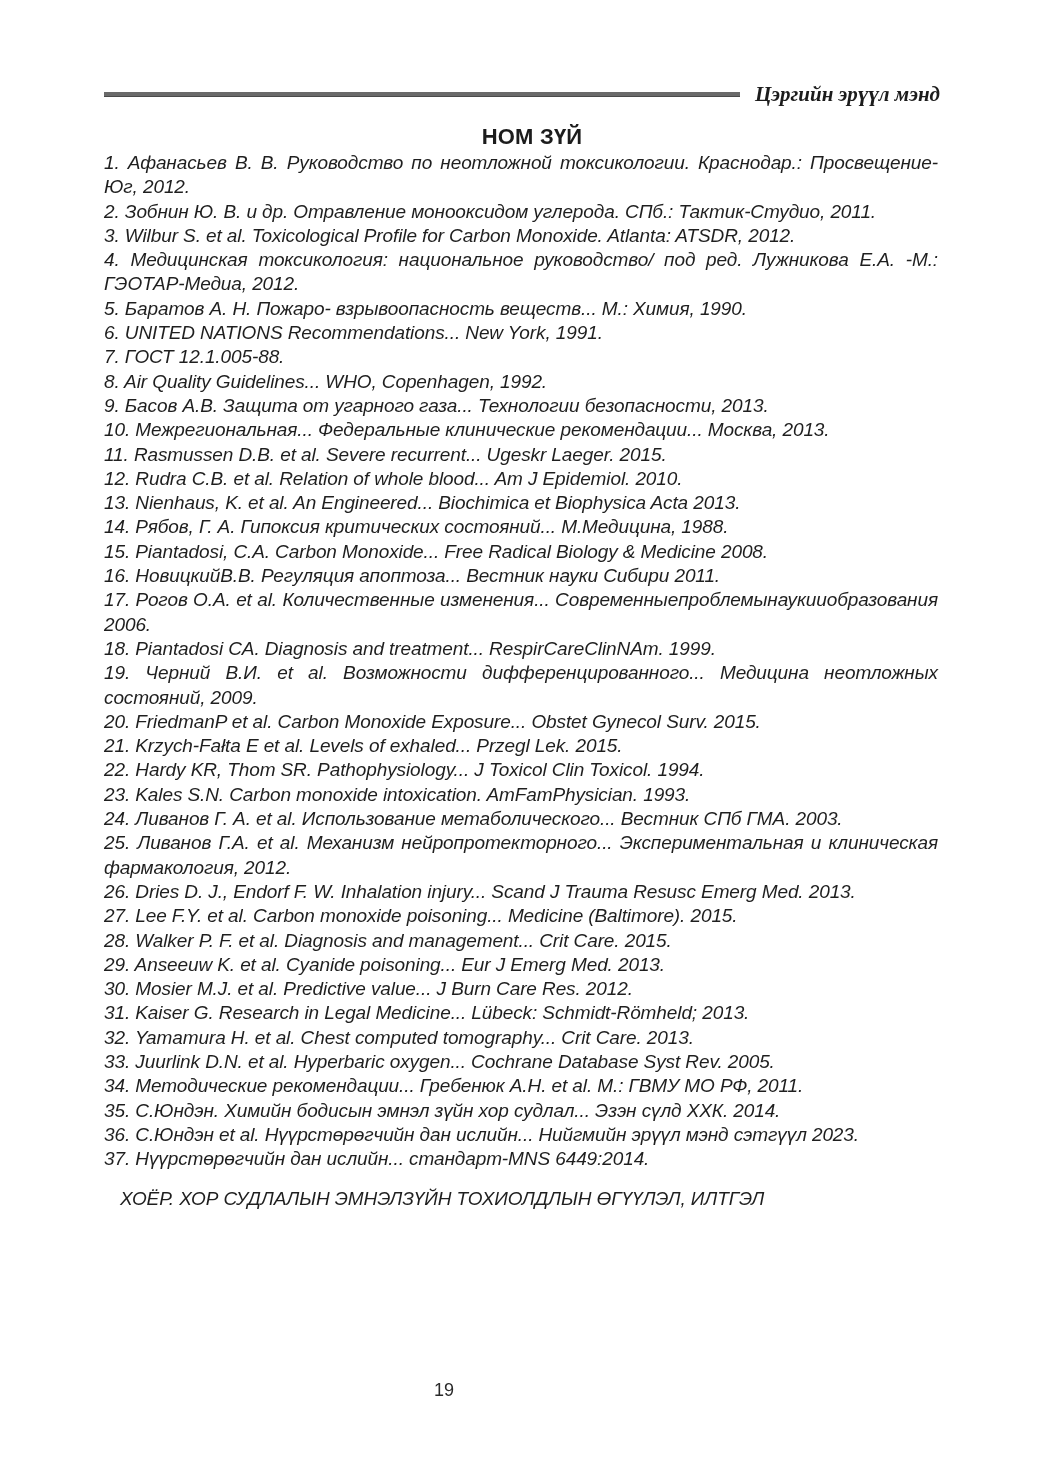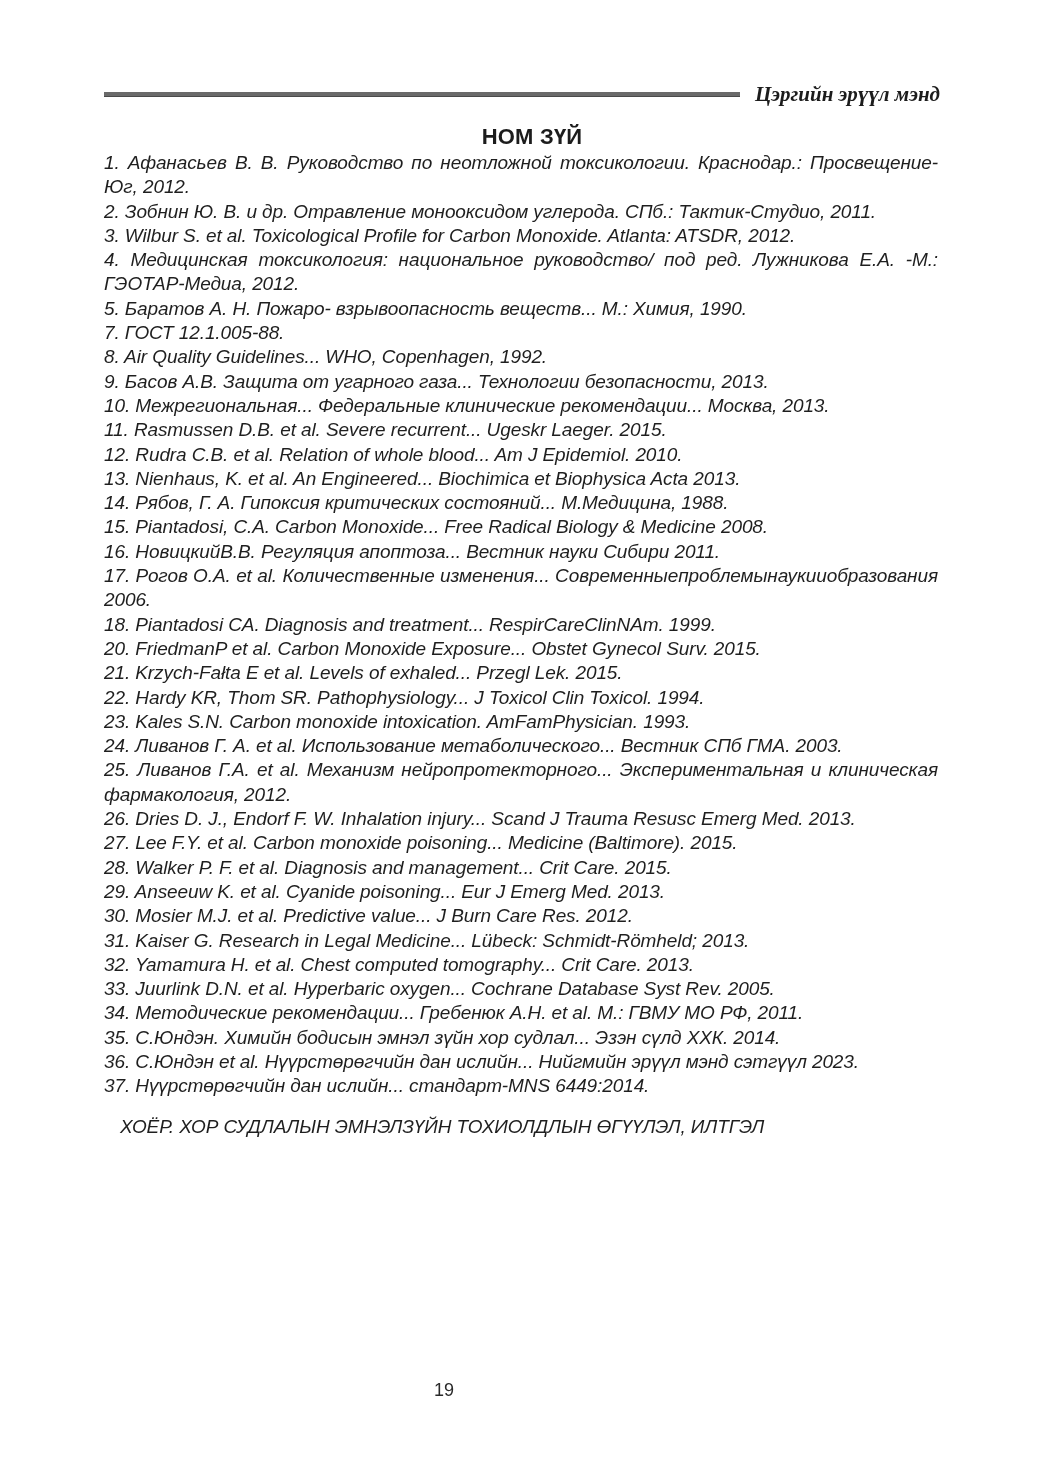--- a/index.html
+++ b/index.html
@@ -100,20 +100,21 @@
         <p class="ref">1. Афанасьев В. В. Руководство по неотложной токсикологии. Краснодар.: Просвещение-Юг, 2012.</p>
 
         <p class="ref">2. Зобнин Ю. В. и др. Отравление монооксидом углерода. СПб.: Тактик-Студио, 2011.</p>
 
         <p class="ref">3. Wilbur S. et al. Toxicological Profile for Carbon Monoxide. Atlanta: ATSDR, 2012.</p>
 
         <p class="ref">4. Медицинская токсикология: национальное руководство/ под ред. Лужникова Е.А. -М.: ГЭОТАР-Медиа, 2012.</p>
 
         <p class="ref">5. Баратов А. Н. Пожаро- взрывоопасность веществ... М.: Химия, 1990.</p>
 
+        <p class="ref">6. UNITED NATIONS Recommendations... New York, 1991.</p>
 
         <p class="ref">7. ГОСТ 12.1.005-88.</p>
 
         <p class="ref">8. Air Quality Guidelines... WHO, Copenhagen, 1992.</p>
 
         <p class="ref">9. Басов А.В. Защита от угарного газа... Технологии безопасности, 2013.</p>
 
         <p class="ref">10. Межрегиональная... Федеральные клинические рекомендации... Москва, 2013.</p>
 
         <p class="ref">11. Rasmussen D.B. et al. Severe recurrent... Ugeskr Laeger. 2015.</p>
@@ -125,20 +126,21 @@
         <p class="ref">14. Рябов, Г. А. Гипоксия критических состояний... М.Медицина, 1988.</p>
 
         <p class="ref">15. Piantadosi, C.A. Carbon Monoxide... Free Radical Biology &amp; Medicine 2008.</p>
 
         <p class="ref">16. НовицкийВ.В. Регуляция апоптоза... Вестник науки Сибири 2011.</p>
 
         <p class="ref">17. Рогов О.А. et al. Количественные изменения... Современныепроблемынаукииобразования 2006.</p>
 
         <p class="ref">18. Piantadosi CA. Diagnosis and treatment... RespirCareClinNAm. 1999.</p>
 
+        <p class="ref">19. Черний В.И. et al. Возможности дифференцированного... Медицина неотложных состояний, 2009.</p>
 
         <p class="ref">20. FriedmanP et al. Carbon Monoxide Exposure... Obstet Gynecol Surv. 2015.</p>
 
         <p class="ref">21. Krzych-Fałta E et al. Levels of exhaled... Przegl Lek. 2015.</p>
 
         <p class="ref">22. Hardy KR, Thom SR. Pathophysiology... J Toxicol Clin Toxicol. 1994.</p>
 
         <p class="ref">23. Kales S.N. Carbon monoxide intoxication. AmFamPhysician. 1993.</p>
 
         <p class="ref">24. Ливанов Г. А. et al. Использование метаболического... Вестник СПб ГМА. 2003.</p>

